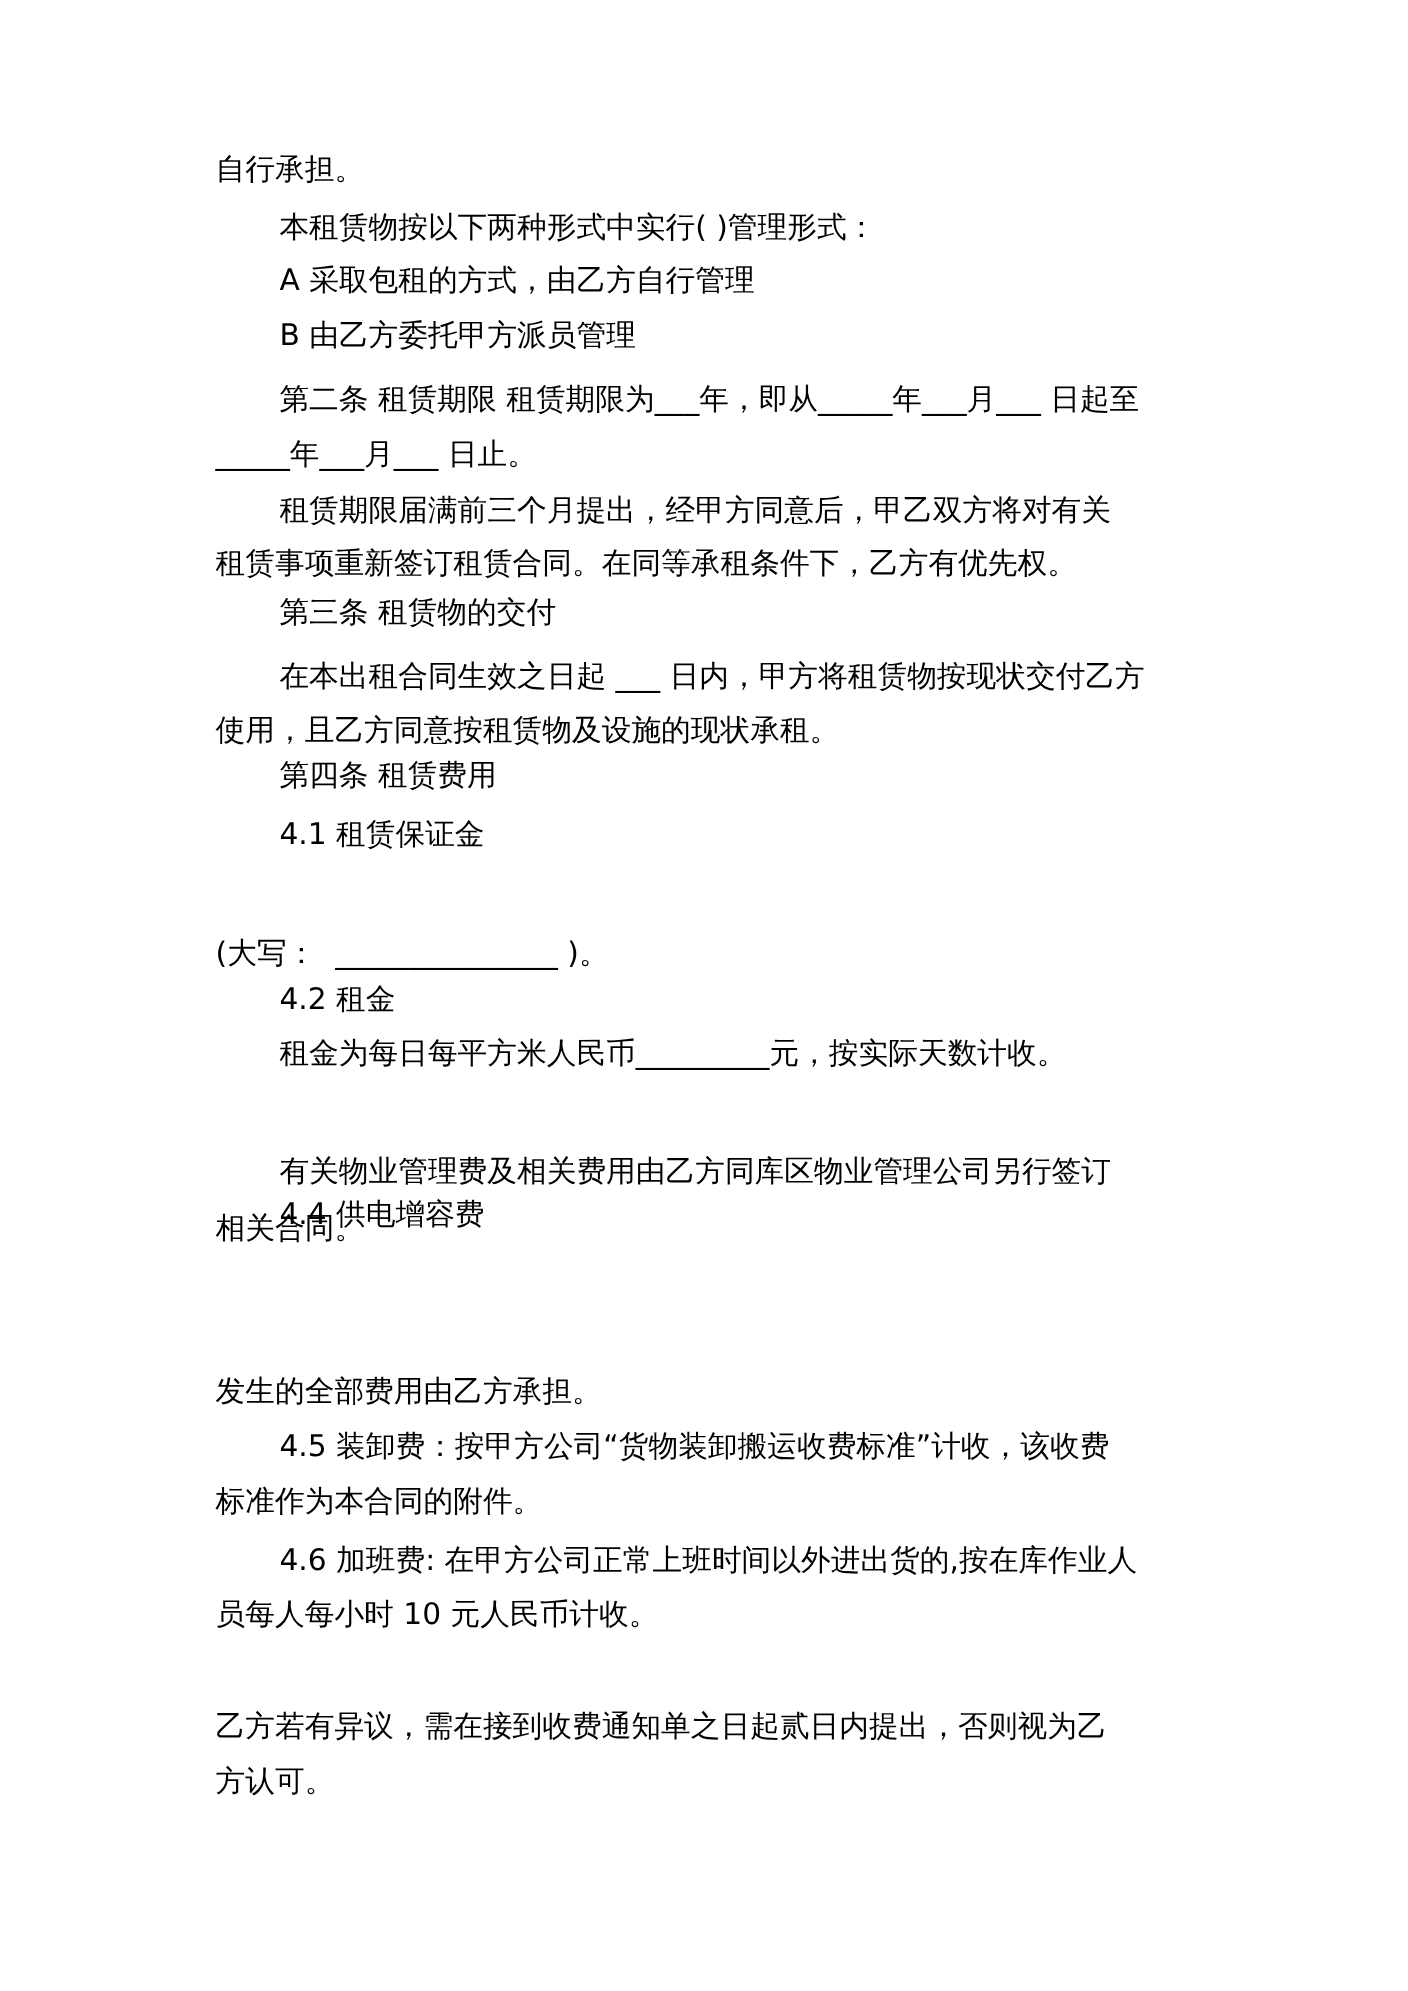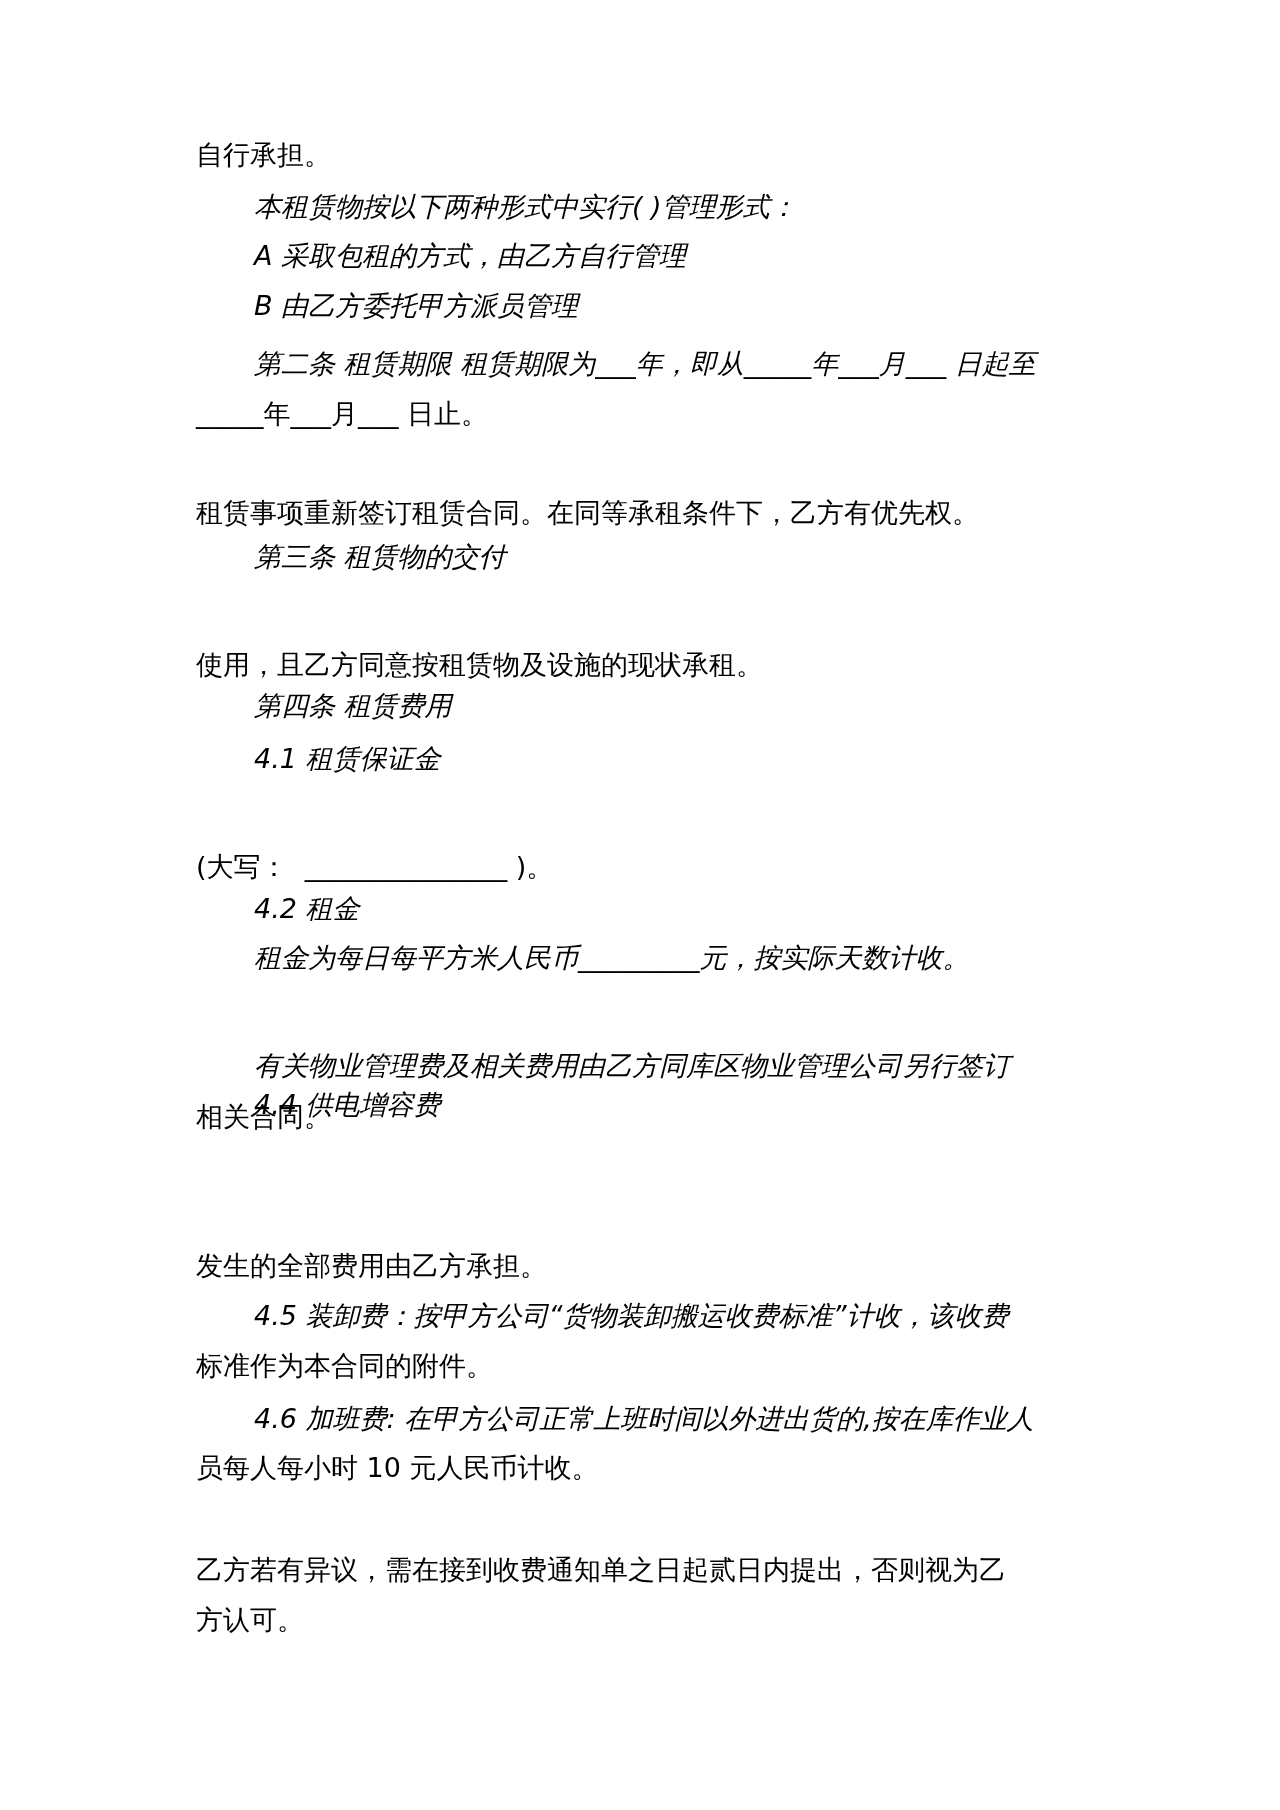--- a/index.html
+++ b/index.html
@@ -27,34 +27,36 @@
     .line {
       position: absolute;
       left: 196px;
       width: 900px;
       font-size: 27px;
       line-height: 34px;
       height: 34px;
       white-space: pre;
       letter-spacing: 0px;
     }
-    .indent { left: 254px; font-style: italic; }
+    .indent { left: 254px; }
   </style>
 </head>
 <body>
 
 <div class="page">
   <div class="line" style="top:138px">自行承担。</div>
   <div class="line indent" style="top:190px">本租赁物按以下两种形式中实行( )管理形式：</div>
   <div class="line indent" style="top:239px">A 采取包租的方式，由乙方自行管理</div>
   <div class="line indent" style="top:289px">B 由乙方委托甲方派员管理</div>
   <div class="line indent" style="top:347px">第二条 租赁期限 租赁期限为___年，即从_____年___月___ 日起至</div>
   <div class="line" style="top:397px">_____年___月___ 日止。</div>
+  <div class="line indent" style="top:448px">租赁期限届满前三个月提出，经甲方同意后，甲乙双方将对有关</div>
   <div class="line" style="top:496px">租赁事项重新签订租赁合同。在同等承租条件下，乙方有优先权。</div>
   <div class="line indent" style="top:540px">第三条 租赁物的交付</div>
+  <div class="line indent" style="top:599px">在本出租合同生效之日起 ___ 日内，甲方将租赁物按现状交付乙方</div>
   <div class="line" style="top:648px">使用，且乙方同意按租赁物及设施的现状承租。</div>
   <div class="line indent" style="top:689px">第四条 租赁费用</div>
   <div class="line indent" style="top:742px">4.1 租赁保证金</div>
   <div class="line" style="top:850px">(大写：  _______________ )。</div>
   <div class="line indent" style="top:892px">4.2 租金</div>
   <div class="line indent" style="top:941px">租金为每日每平方米人民币_________元，按实际天数计收。</div>
   <div class="line indent" style="top:1049px">有关物业管理费及相关费用由乙方同库区物业管理公司另行签订</div>
   <div class="line" style="top:1100px">相关合同。</div>
   <div class="line indent" style="top:1088px">4.4 供电增容费</div>
   <div class="line" style="top:1249px">发生的全部费用由乙方承担。</div>

